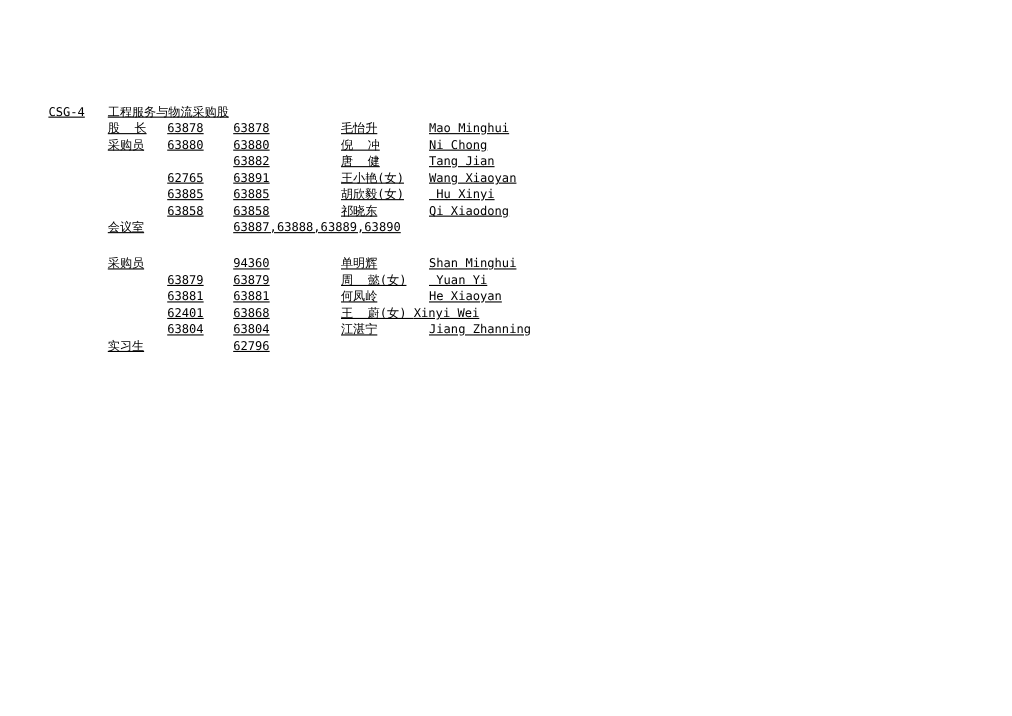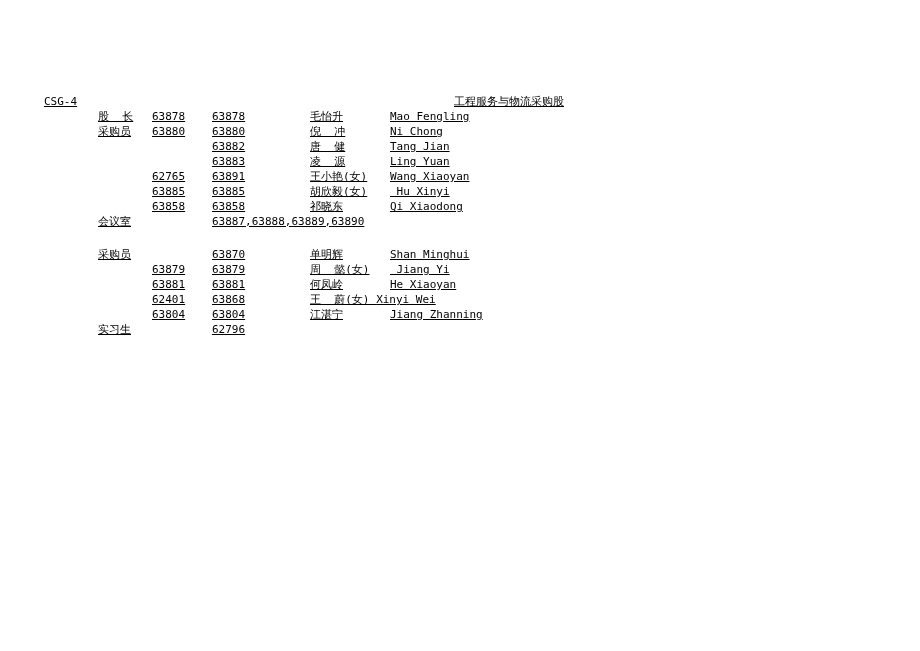--- a/index.html
+++ b/index.html
@@ -24,21 +24,20 @@
       line-height: 15px;
       white-space: pre;
       text-decoration: underline;
     }
     .col-code {
       width: 54px;
       flex-shrink: 0;
     }
     .col-dept {
       flex: 1;
-      text-align: center;
     }
     .col-role {
       width: 54px;
       flex-shrink: 0;
     }
     .col-ext1 {
       width: 60px;
       flex-shrink: 0;
     }
     .col-ext2 {
@@ -53,30 +52,29 @@
     .col-name-en {
       flex: 1;
     }
   </style>
 </head>
 <body>
 
 <div id="content">
     <div class="section">
       <div class="row"><span class="col-code">CSG-4</span><span class="col-dept">工程服务与物流采购股</span></div>
-      <div class="row"><span class="col-code"></span><span class="col-role">股  长</span><span class="col-ext1">63878</span><span class="col-ext2">63878</span><span class="col-name-cn">毛怡升</span><span class="col-name-en">Mao Fengling</span></div>
+      <div class="row"><span class="col-code"></span><span class="col-role">股  长</span><span class="col-ext1">63878</span><span class="col-ext2">63878</span><span class="col-name-cn">毛怡升</span><span class="col-name-en">Mao Minghui</span></div>
       <div class="row"><span class="col-code"></span><span class="col-role">采购员</span><span class="col-ext1">63880</span><span class="col-ext2">63880</span><span class="col-name-cn">倪  冲</span><span class="col-name-en">Ni Chong</span></div>
       <div class="row"><span class="col-code"></span><span class="col-role"></span><span class="col-ext1"></span><span class="col-ext2">63882</span><span class="col-name-cn">唐  健</span><span class="col-name-en">Tang Jian</span></div>
-      <div class="row"><span class="col-code"></span><span class="col-role"></span><span class="col-ext1"></span><span class="col-ext2">63883</span><span class="col-name-cn">凌  源</span><span class="col-name-en">Ling Yuan</span></div>
       <div class="row"><span class="col-code"></span><span class="col-role"></span><span class="col-ext1">62765</span><span class="col-ext2">63891</span><span class="col-name-cn">王小艳(女)</span><span class="col-name-en">Wang Xiaoyan</span></div>
       <div class="row"><span class="col-code"></span><span class="col-role"></span><span class="col-ext1">63885</span><span class="col-ext2">63885</span><span class="col-name-cn">胡欣毅(女)</span><span class="col-name-en"> Hu Xinyi</span></div>
       <div class="row"><span class="col-code"></span><span class="col-role"></span><span class="col-ext1">63858</span><span class="col-ext2">63858</span><span class="col-name-cn">祁晓东</span><span class="col-name-en">Qi Xiaodong</span></div>
       <div class="row"><span class="col-code"></span><span class="col-role">会议室</span><span class="col-ext1"></span><span>63887,63888,63889,63890</span></div>
     </div>
     <div class="section">
-      <div class="row"><span class="col-code"></span><span class="col-role">采购员</span><span class="col-ext1"></span><span class="col-ext2">63870</span><span class="col-name-cn">单明辉</span><span class="col-name-en">Shan Minghui</span></div>
-      <div class="row"><span class="col-code"></span><span class="col-role"></span><span class="col-ext1">63879</span><span class="col-ext2">63879</span><span class="col-name-cn">周  懿(女)</span><span class="col-name-en"> Jiang Yi</span></div>
+      <div class="row"><span class="col-code"></span><span class="col-role">采购员</span><span class="col-ext1"></span><span class="col-ext2">94360</span><span class="col-name-cn">单明辉</span><span class="col-name-en">Shan Minghui</span></div>
+      <div class="row"><span class="col-code"></span><span class="col-role"></span><span class="col-ext1">63879</span><span class="col-ext2">63879</span><span class="col-name-cn">周  懿(女)</span><span class="col-name-en"> Yuan Yi</span></div>
       <div class="row"><span class="col-code"></span><span class="col-role"></span><span class="col-ext1">63881</span><span class="col-ext2">63881</span><span class="col-name-cn">何凤岭</span><span class="col-name-en">He Xiaoyan</span></div>
       <div class="row"><span class="col-code"></span><span class="col-role"></span><span class="col-ext1">62401</span><span class="col-ext2">63868</span><span class="col-name-cn" style="width: auto;">王  蔚(女) </span><span class="col-name-en">Xinyi Wei</span></div>
       <div class="row"><span class="col-code"></span><span class="col-role"></span><span class="col-ext1">63804</span><span class="col-ext2">63804</span><span class="col-name-cn">江湛宁</span><span class="col-name-en">Jiang Zhanning</span></div>
       <div class="row"><span class="col-code"></span><span class="col-role">实习生</span><span class="col-ext1"></span><span class="col-ext2">62796</span><span class="col-name-cn"></span><span class="col-name-en"></span></div>
     </div>
   </div>
 
 </body></html>

